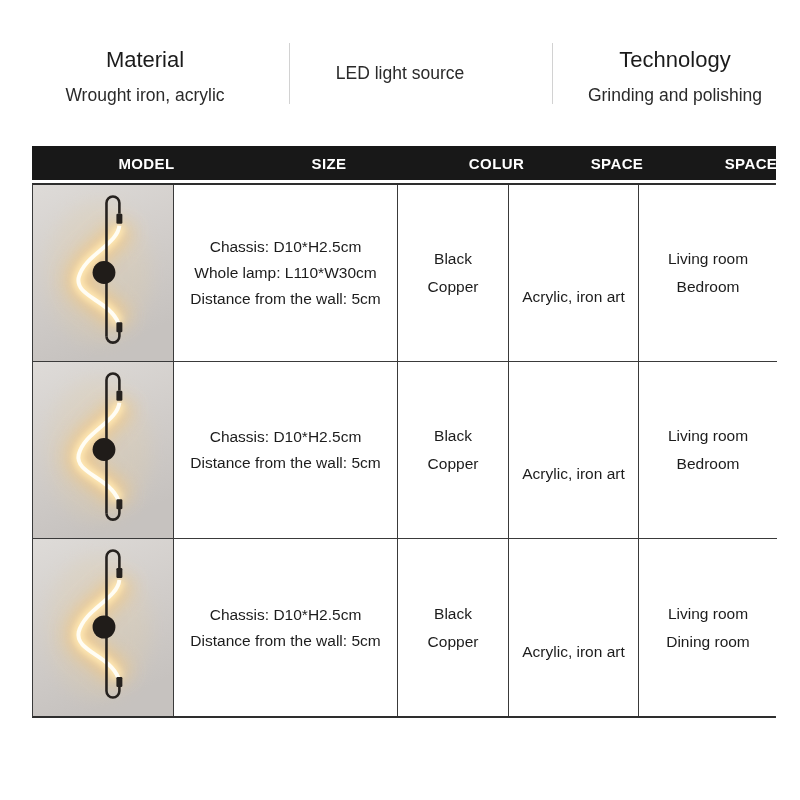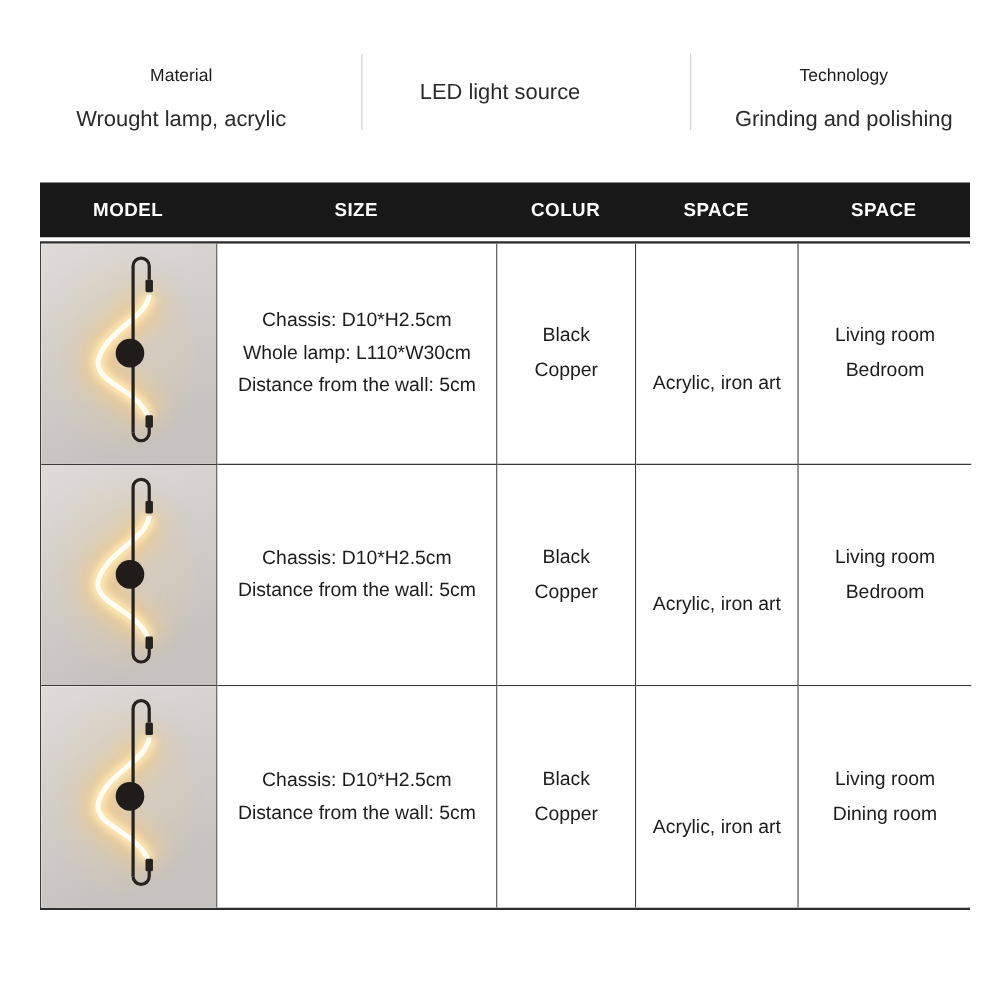--- a/index.html
+++ b/index.html
@@ -5,30 +5,30 @@
   * { margin:0; padding:0; box-sizing:border-box; }
   html,body { background:#ffffff; }
   body { font-family:"Liberation Sans", sans-serif; color:#1c1c1c; }
   .page { position:relative; width:800px; height:800px; background:#ffffff; overflow:hidden; }
 
   
   .info-col { position:absolute; text-align:center; }
   .info-col.c1 { left:15px;  top:49px; width:260px; }
   .info-col.c2 { left:270px; top:49px; width:260px; }
   .info-col.c3 { left:545px; top:49px; width:260px; }
-  .info-title { font-size:14px; line-height:22px; color:#1b1b1b; }
+  .info-title { font-size:22px; line-height:22px; color:#1b1b1b; }
   .info-value { font-size:17.5px; line-height:20px; color:#2a2a2a; margin-top:14px; }
   .info-divider { position:absolute; top:43px; width:1px; height:61px; background:#d2d2d2; }
   .info-divider.d1 { left:289px; }
   .info-divider.d2 { left:552px; }
 
   
   .spec-table { position:absolute; left:32px; top:146px; width:744px; }
   .grid-cols { display:grid; grid-template-columns:141px 224px 111px 130px 138px; }
-  .table-header { height:44px; background:#181818; align-items:center; }
+  .table-header { height:34px; background:#181818; align-items:center;padding-left:44px; }
   .th { color:#ffffff; font-size:15px; font-weight:bold; text-align:center; letter-spacing:0.4px; }
   .header-gap { height:3px; background:#ffffff; }
   .table-body { border:1px solid #3a3a3a; border-top:2px solid #2e2e2e; border-bottom:2px solid #2e2e2e; }
   .body-row { height:177px; }
   .body-row .cell { border-right:1px solid #3a3a3a; border-bottom:1px solid #3a3a3a;
                     display:flex; flex-direction:column; align-items:center; justify-content:center;
                     text-align:center; font-size:15.5px; color:#1c1c1c; background:#ffffff; }
   .body-row .cell:last-child { border-right:none;align-items:center; }
   .body-row:last-child .cell { border-bottom:none; }
   .size-line  { line-height:26px; }
@@ -54,21 +54,21 @@
         <feGaussianBlur stdDeviation="3"></feGaussianBlur>
       </filter>
   </defs>
 </svg>
 
 <div class="page">
 
   <div>
     <div class="info-col c1">
       <div class="info-title">Material</div>
-      <div class="info-value">Wrought lamp, acrylic</div>
+      <div class="info-value">Wrought iron, acrylic</div>
     </div>
     <div class="info-col c2">
       <div class="info-value">LED light source</div>
     </div>
     <div class="info-col c3">
       <div class="info-title">Technology</div>
       <div class="info-value">Grinding and polishing</div>
     </div>
     <div class="info-divider d1"></div>
     <div class="info-divider d2"></div>

